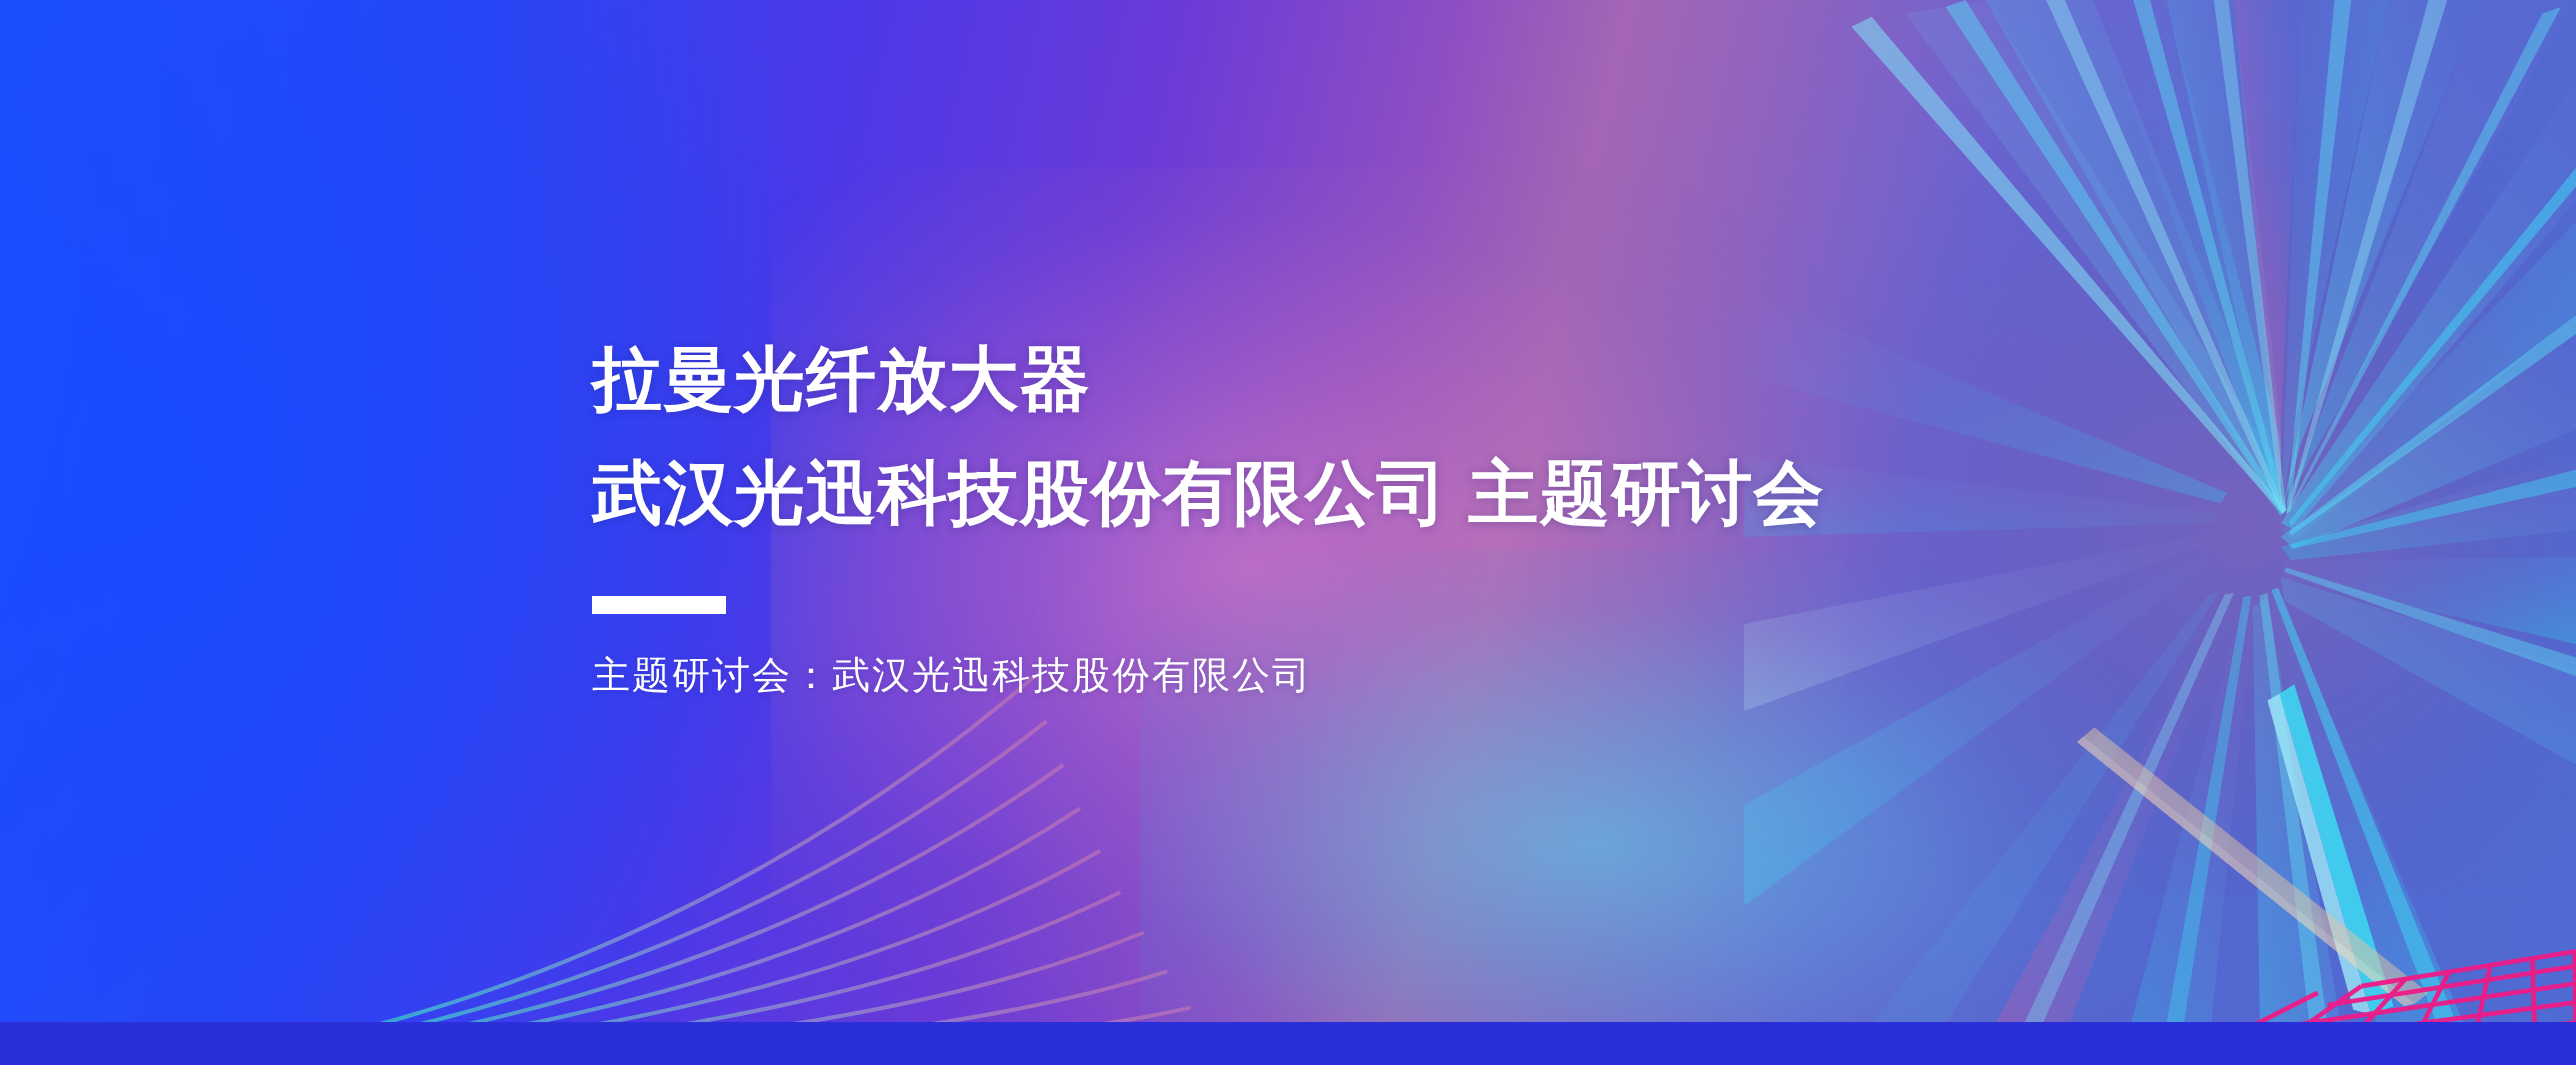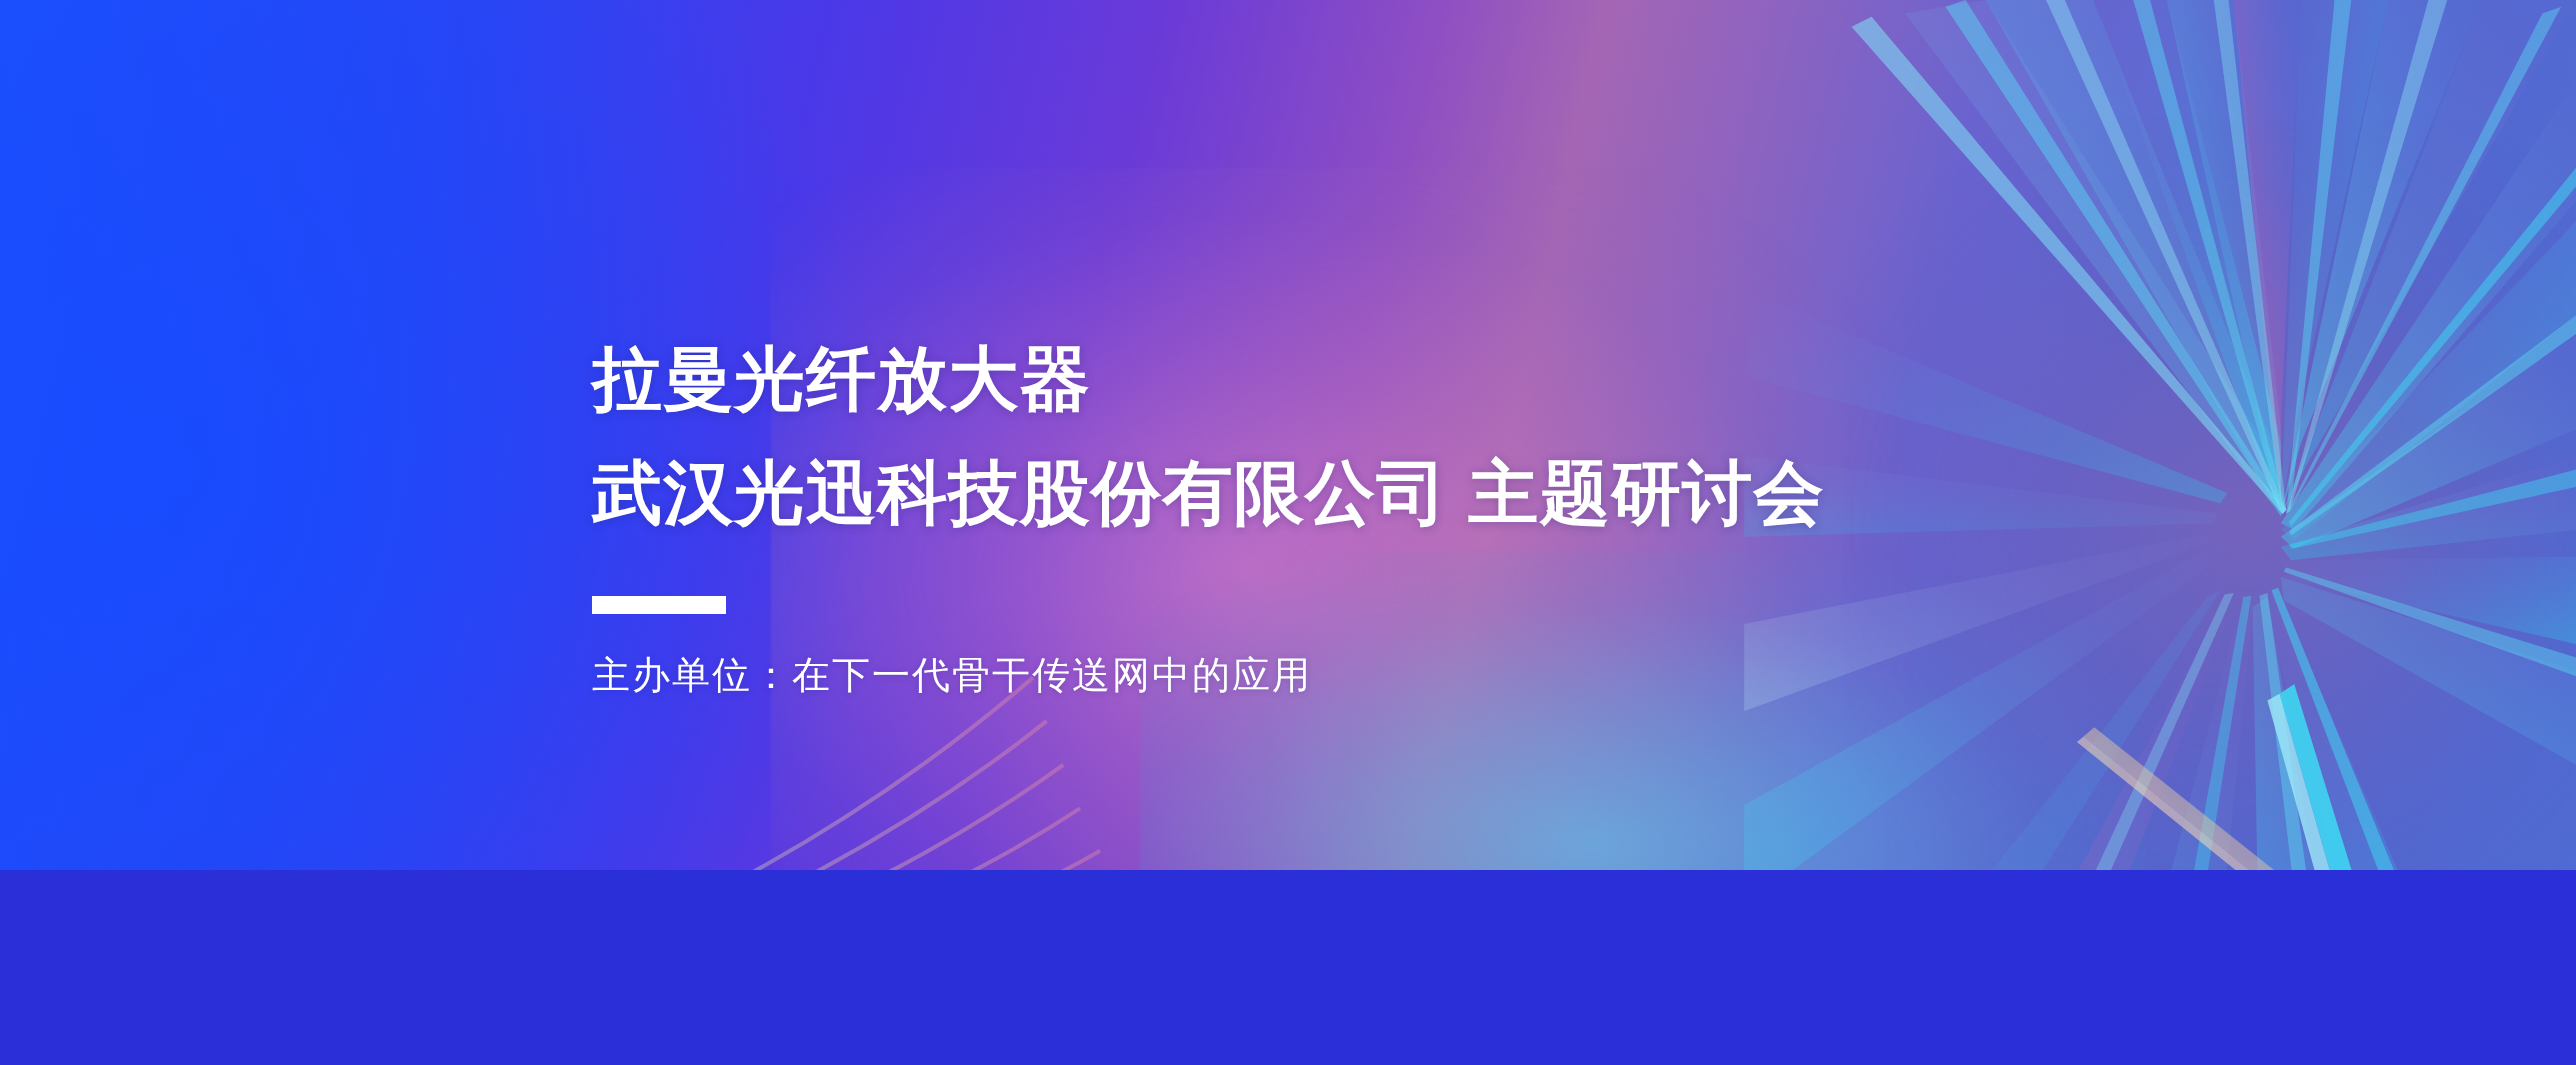--- a/index.html
+++ b/index.html
@@ -7,21 +7,21 @@
   html, body {
     width:2576px; height:1066px;
     overflow:hidden;
     background:#2b2fd8;
     font-family:"Liberation Sans","DejaVu Sans",sans-serif;
   }
 
   .banner{
     position:relative;
     width:2576px;
-    height:870px;
+    height:1022px;
     overflow:hidden;
     isolation:isolate;
   }
 
   
   .bg-base{
     position:absolute; inset:0;
     background:linear-gradient(103deg,
         #1b52ff 0%,
         #2a46f5 16%,
@@ -258,18 +258,18 @@
 
   <div class="content">
 
     <div class="title">
       <span class="title-line">拉曼光纤放大器</span>
       <span class="title-line">武汉光迅科技股份有限公司 主题研讨会</span>
     </div>
 
     <div class="divider"></div>
 
-    <div class="subtitle">主办单位：在下一代骨干传送网中的应用</div>
+    <div class="subtitle">主题研讨会：武汉光迅科技股份有限公司</div>
 
   </div>
 
 </div>
 
 
 </body></html>

